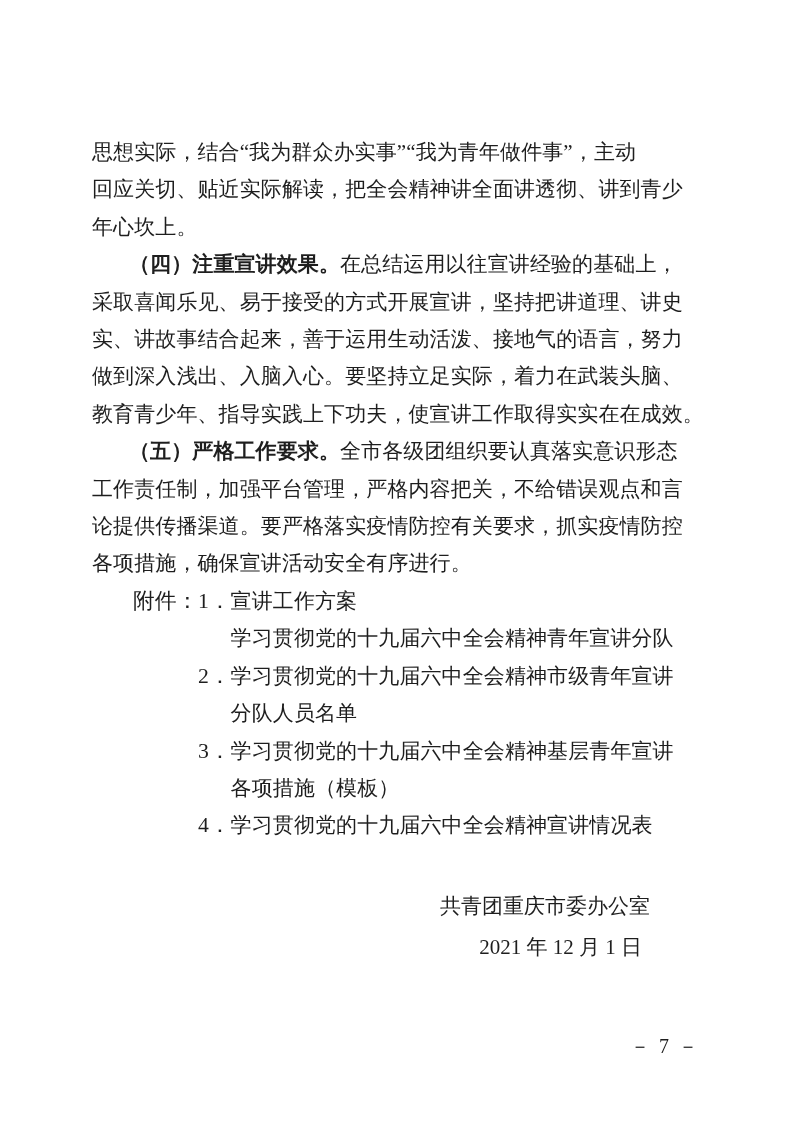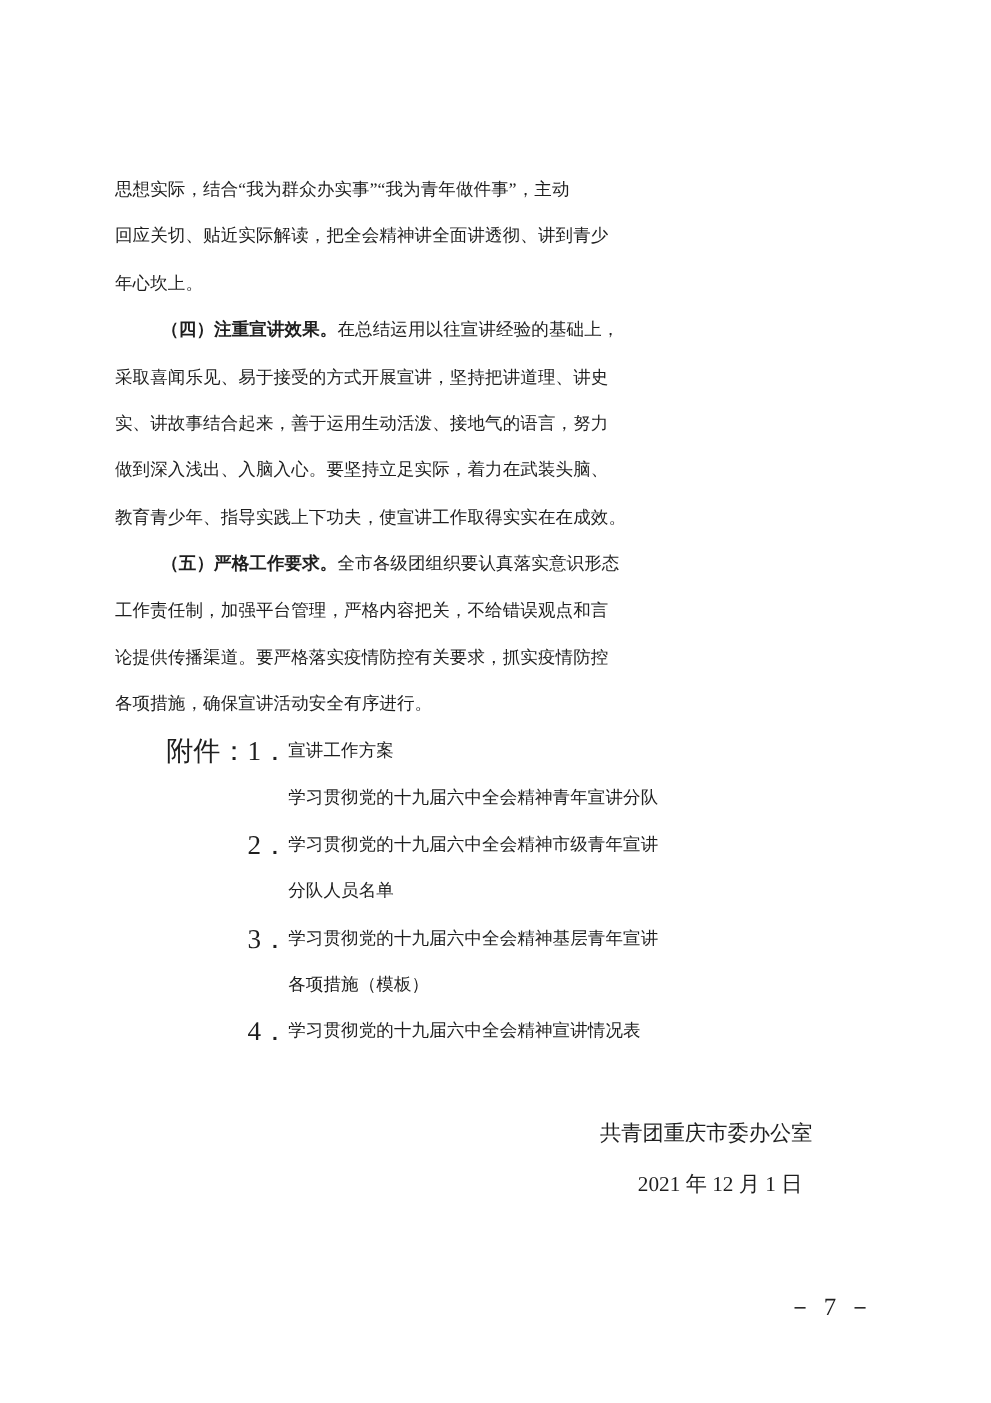--- a/index.html
+++ b/index.html
@@ -13,21 +13,21 @@
     color: #1e1e1e;
     overflow: hidden;
   }
   .content {
     position: absolute;
     left: 92px;
     top: 134px;
     width: 612px;
   }
   .line {
-    font-size: 14px;
+    font-size: 21px;
     line-height: 37.4px;
     white-space: nowrap;
     letter-spacing: 0.1px;
   }
   .line.indent { padding-left: 37px; }
   .bold { font-weight: bold; }
 
   .attachments {
     display: flex;
     align-items: flex-start;
@@ -37,21 +37,21 @@
   }
   .attach-label { white-space: nowrap; flex: 0 0 auto; }
   .attach-items { flex: 1 1 auto; }
   .attach-item { display: flex; align-items: flex-start; }
   .attach-num { white-space: nowrap; flex: 0 0 auto; font-size: 21.7px; line-height: 37.4px; }
   .attach-lines { flex: 1 1 auto; }
 
   .signature {
     margin-top: 43px;
     text-align: right;
-    font-size: 17px;
+    font-size: 21px;
   }
   .sig-org  { line-height: 37.4px; margin-right: 54px; white-space: nowrap; }
   .sig-date { line-height: 37.4px; margin-top: 4px; margin-right: 62px; white-space: nowrap; }
 
   .footer {
     position: absolute;
     right: 93px;
     top: 1031px;
     font-size: 20px;
     line-height: 30px;

